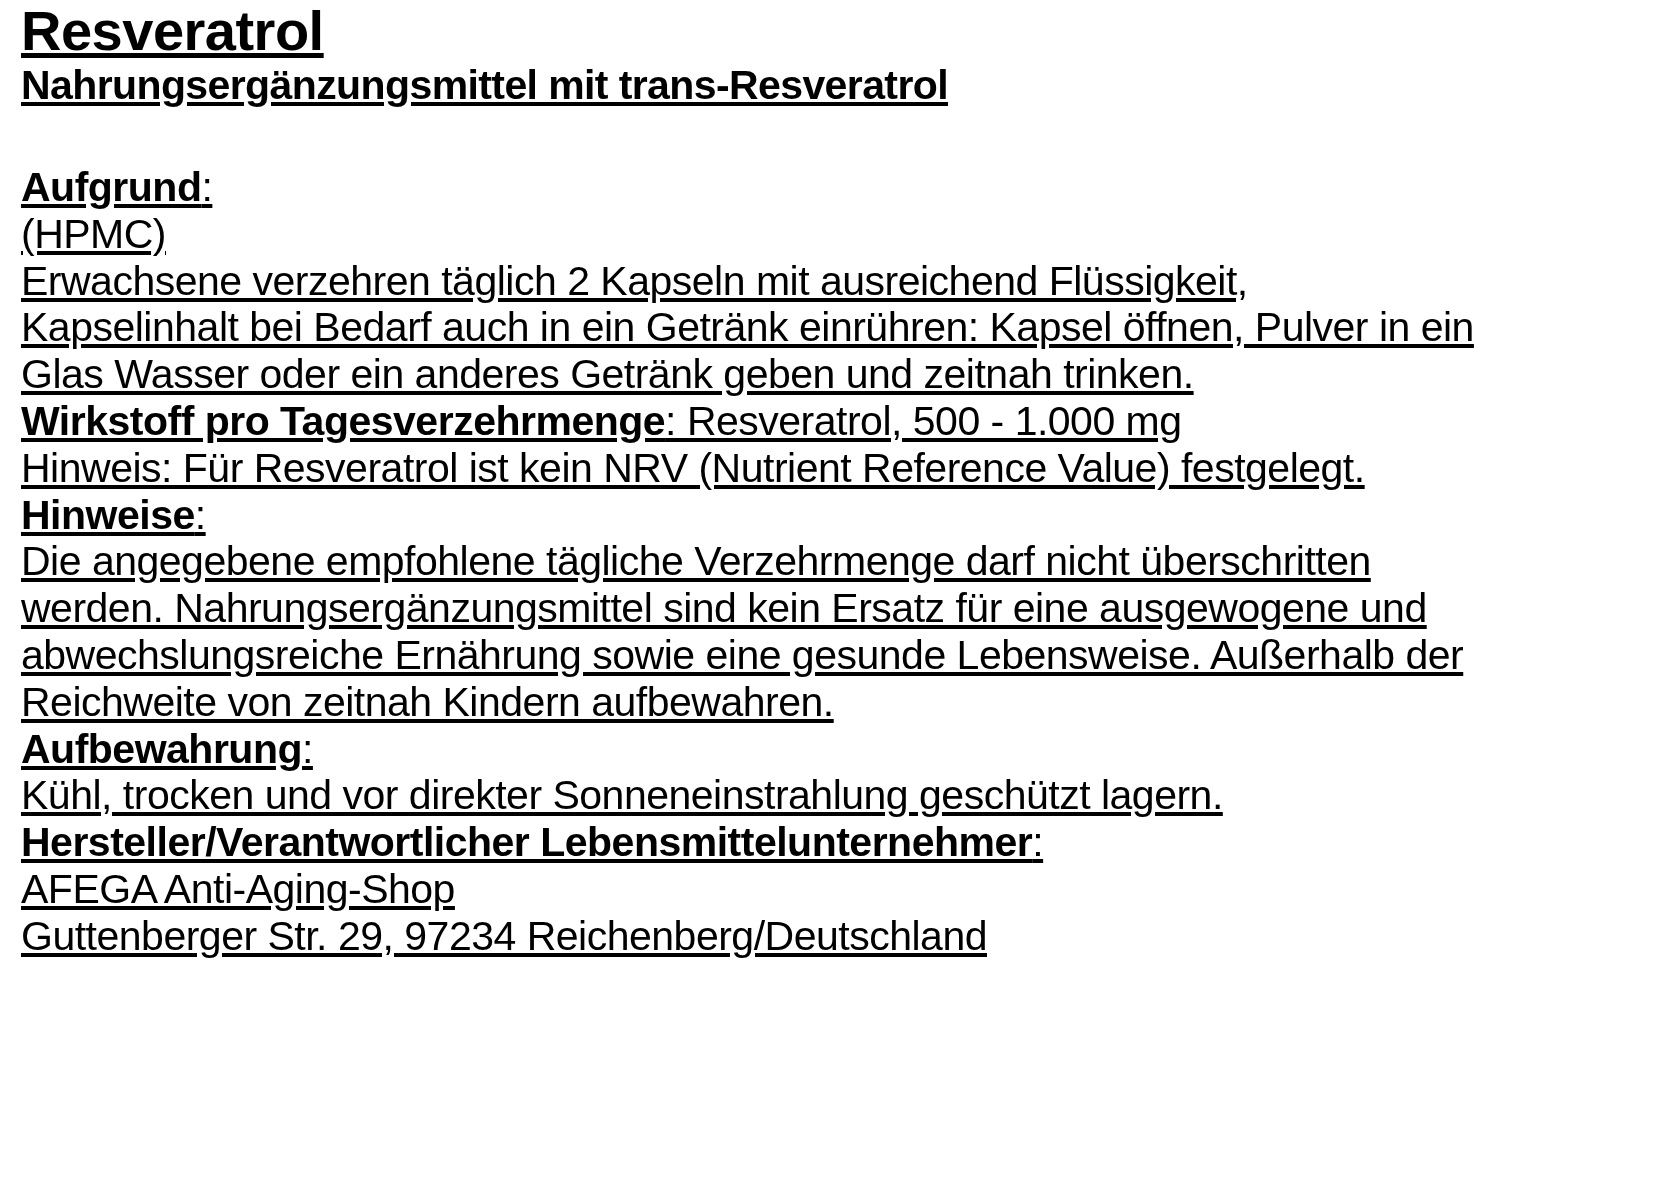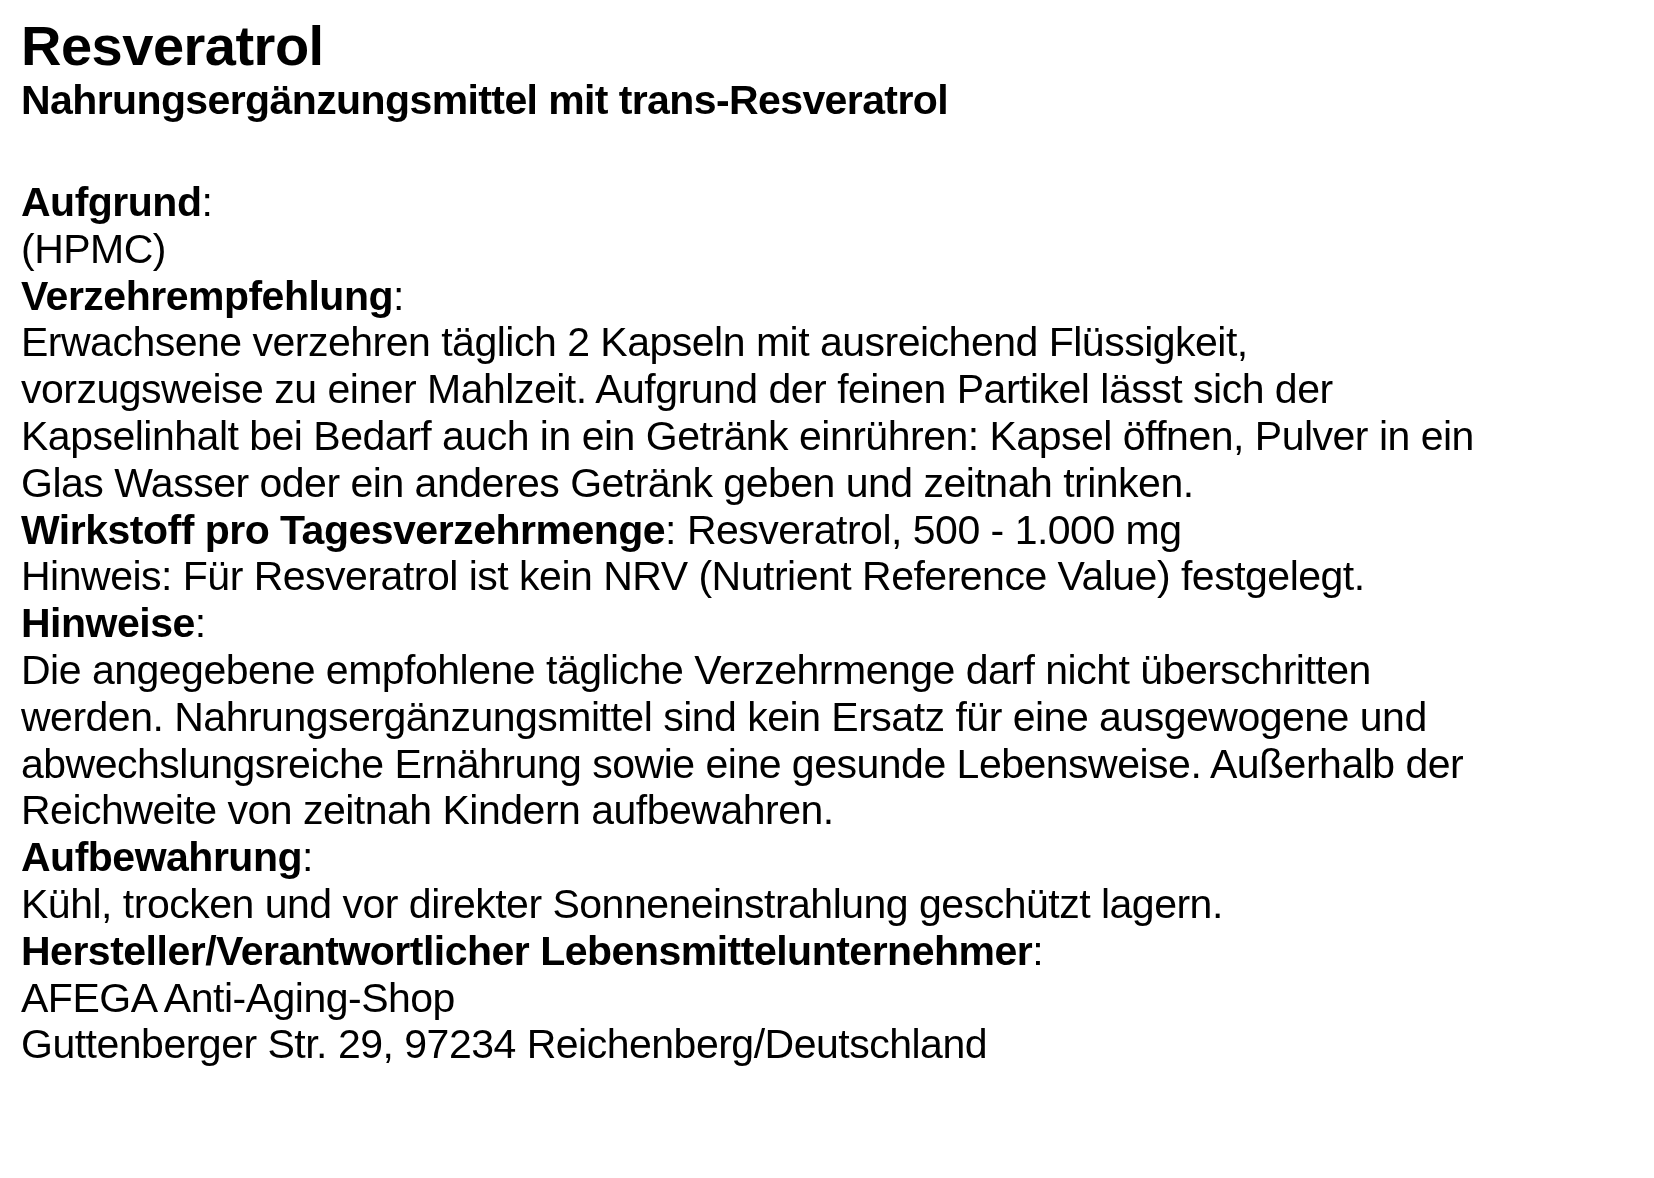--- a/index.html
+++ b/index.html
@@ -6,22 +6,22 @@
   body {
     width: 1654px;
     height: 1178px;
     background: #ffffff;
     color: #000000;
     overflow: hidden;
     font-family: "Liberation Sans", "DejaVu Sans", sans-serif;
   }
   .page {
     padding-left: 21px;
-    padding-top: 15px;
     width: 1633px;
+    text-decoration: underline;
   }
   .title {
     margin: 0;
     font-size: 56px;
     font-weight: 700;
     line-height: 62px;
     letter-spacing: -0.5px;
     white-space: pre;
   }
   .subtitle {
@@ -48,23 +48,21 @@
 </style>
 </head>
 <body>
 
 <div class="page">
   <h1 class="title">Resveratrol</h1>
   <h2 class="subtitle">Nahrungsergänzungsmittel mit trans-Resveratrol</h2>
   <div class="label-body" id="label-body">
       <div class="line"><span class="b">Aufgrund</span><span>:</span></div>
       <div class="line"><span>(HPMC)</span></div>
-      <div class="line"><span class="b">Verzehrempfehlung</span><span>:</span></div>
       <div class="line"><span>Erwachsene verzehren täglich 2 Kapseln mit ausreichend Flüssigkeit,</span></div>
-      <div class="line"><span>vorzugsweise zu einer Mahlzeit. Aufgrund der feinen Partikel lässt sich der</span></div>
       <div class="line"><span>Kapselinhalt bei Bedarf auch in ein Getränk einrühren: Kapsel öffnen, Pulver in ein</span></div>
       <div class="line"><span>Glas Wasser oder ein anderes Getränk geben und zeitnah trinken.</span></div>
       <div class="line"><span class="b">Wirkstoff pro Tagesverzehrmenge</span><span>: Resveratrol, 500 - 1.000 mg</span></div>
       <div class="line"><span>Hinweis: Für Resveratrol ist kein NRV (Nutrient Reference Value) festgelegt.</span></div>
       <div class="line"><span class="b">Hinweise</span><span>:</span></div>
       <div class="line"><span>Die angegebene empfohlene tägliche Verzehrmenge darf nicht überschritten</span></div>
       <div class="line"><span>werden. Nahrungsergänzungsmittel sind kein Ersatz für eine ausgewogene und</span></div>
       <div class="line"><span>abwechslungsreiche Ernährung sowie eine gesunde Lebensweise. Außerhalb der</span></div>
       <div class="line"><span>Reichweite von zeitnah Kindern aufbewahren.</span></div>
       <div class="line"><span class="b">Aufbewahrung</span><span>:</span></div>

